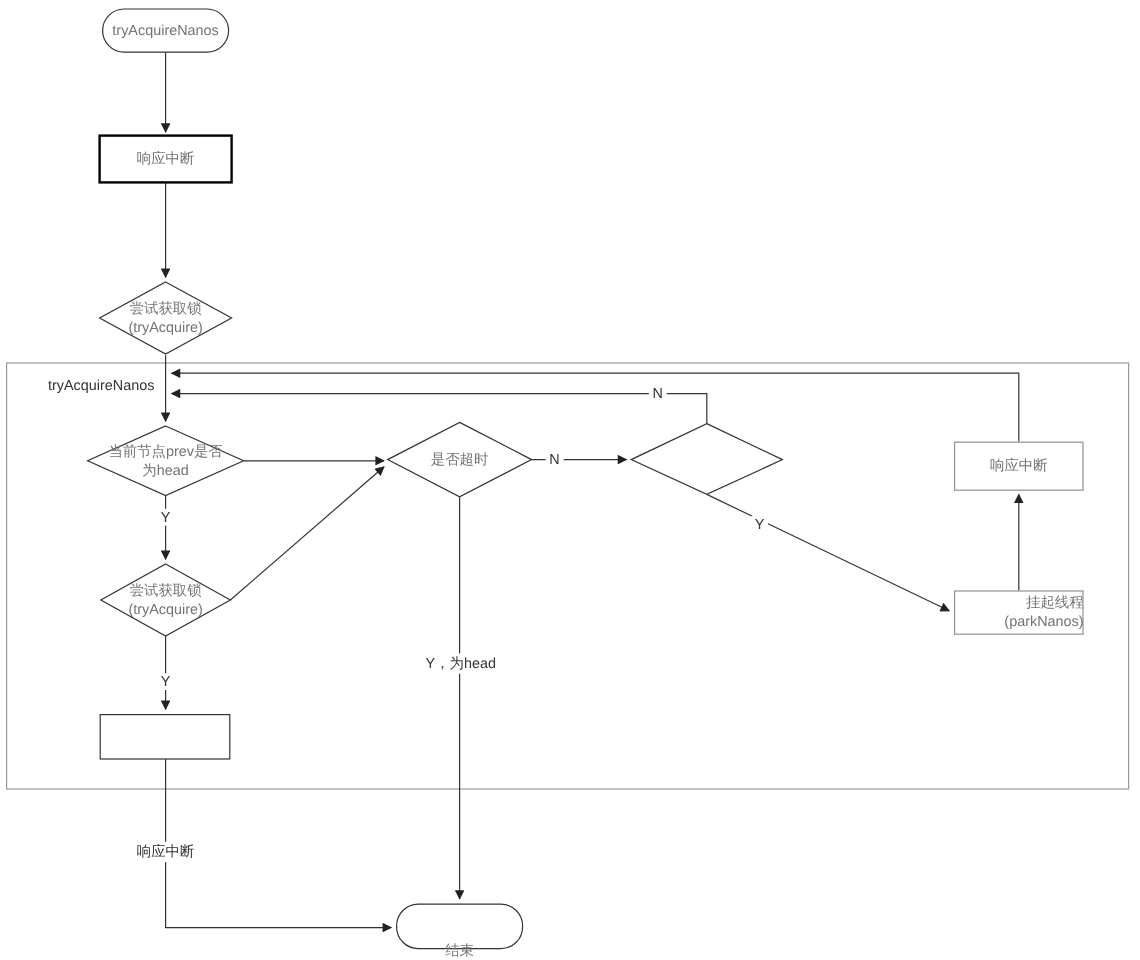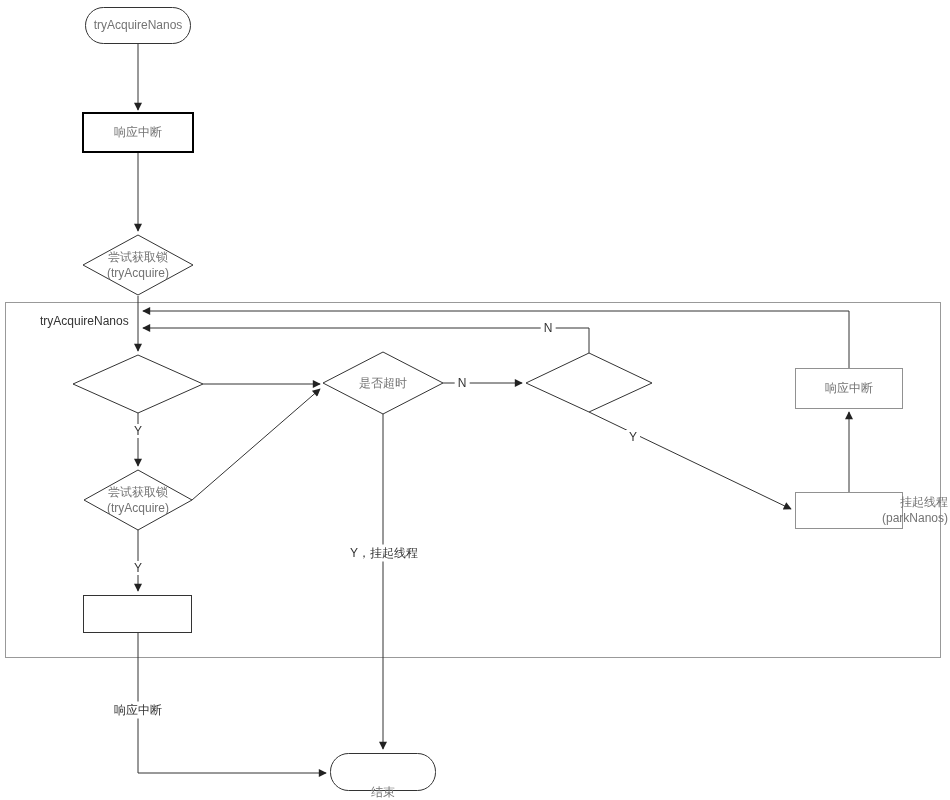--- a/index.html
+++ b/index.html
@@ -79,31 +79,35 @@
 
   <div class="node-lbl" style="left:83px; top:113px; width:110px; height:39px;">
     <span>响应中断</span>
   </div>
 
   <div class="node-lbl" style="left:83px; top:235px; width:110px; height:60px;">
     <span>尝试获取锁</span>
     <span>(tryAcquire)</span>
   </div>
 
+  <div class="node-lbl" style="left:73px; top:355px; width:130px; height:58px;">
+    <span>当前节点prev是否</span>
+    <span>为head</span>
+  </div>
 
   <div class="node-lbl" style="left:323px; top:352px; width:120px; height:62px;">
     <span>是否超时</span>
   </div>
 
 
   <div class="node-lbl" style="left:795px; top:368px; width:108px; height:40px;">
     <span>响应中断</span>
   </div>
 
-  <div class="node-lbl" style="left:795px; top:492px; width:108px; height:36px;margin-left:45px;">
+  <div class="node-lbl" style="left:795px; top:492px; width:108px; height:36px;">
     <span>挂起线程(parkNanos)</span>
   </div>
 
   <div class="node-lbl" style="left:84px; top:470px; width:108px; height:60px;">
     <span>尝试获取锁</span>
     <span>(tryAcquire)</span>
   </div>
 
 
   <div class="node-lbl" style="left:330px; top:753px; width:106px; height:37px;margin-top:21px;">
@@ -113,17 +117,17 @@
   <div class="edge-lbl" style="left:138px; top:431px;">Y</div>
 
   <div class="edge-lbl" style="left:138px; top:568px;">Y</div>
 
   <div class="edge-lbl" style="left:548px; top:328px;">N</div>
 
   <div class="edge-lbl" style="left:462px; top:383px;">N</div>
 
   <div class="edge-lbl" style="left:633px; top:437px;">Y</div>
 
-  <div class="edge-lbl" style="left:384px; top:553px;">Y，挂起线程</div>
+  <div class="edge-lbl" style="left:384px; top:553px;">Y，为head</div>
 
   <div class="edge-lbl" style="left:138px; top:710px;">响应中断</div>
 
 </div>
 
 </body></html>

